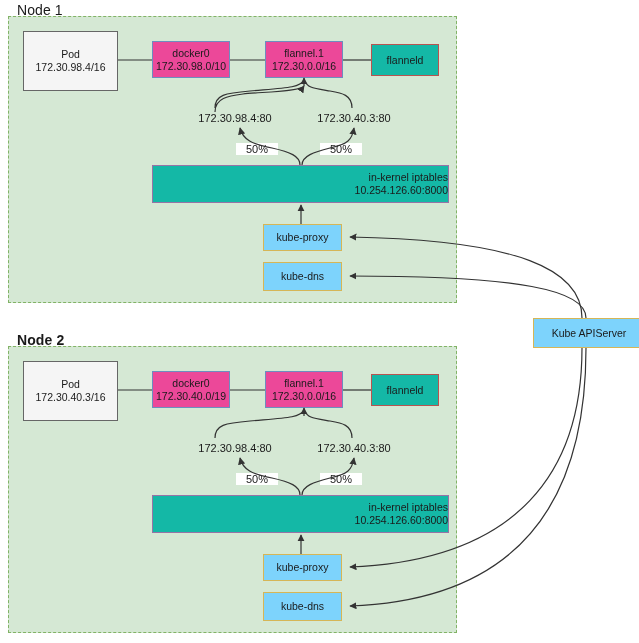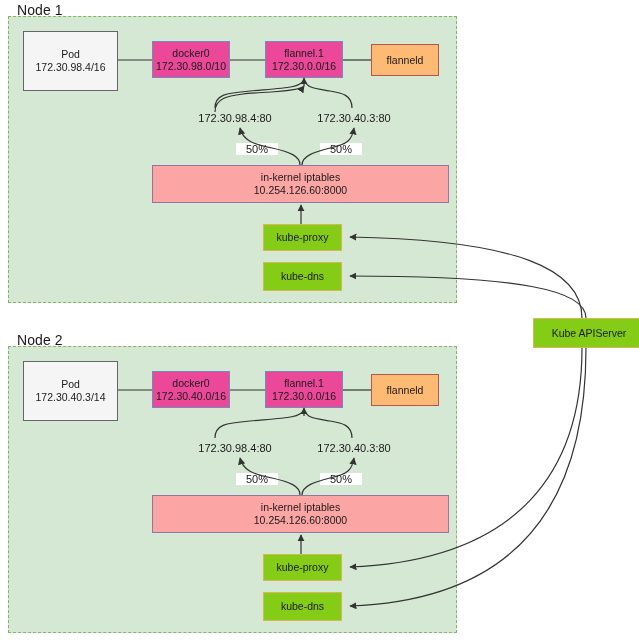--- a/index.html
+++ b/index.html
@@ -55,29 +55,30 @@
   }
   .box-pod {
     background: #f5f5f5;
     border: 1px solid #666666;
   }
   .box-blue {
     background: #ec4899;
     border: 1px solid #6c8ebf;
   }
   .box-red {
-    background: #fdba74;
+    background: #14b8a6;
     border: 1px solid #b85450;
   }
   .box-purple {
-    background: #fca5a5;
+    background: #14b8a6;
     border: 1px solid #9673a6;
+    align-items: flex-end;
   }
   .box-yellow {
-    background: #84cc16;
+    background: #7dd3fc;
     border: 1px solid #d6b656;
   }
   .edge-label {
     position: absolute;
     font-size: 11px;
     line-height: 12px;
     color: #1a1a1a;
     white-space: nowrap;
     text-align: center;
   }
@@ -125,31 +126,31 @@
   </div>
 
   <div class="box box-yellow" style="left:263px; top:224px; width:79px; height:27px;">
     <span>kube-proxy</span>
   </div>
 
   <div class="box box-yellow" style="left:263px; top:262px; width:79px; height:29px;">
     <span>kube-dns</span>
   </div>
 
-  <div class="node-label" style="left:17px; top:332px;">Node 2</div>
+  <div class="node-label" style="left:17px; top:332px;font-weight:bold;">Node 2</div>
   <div class="node-area" style="left:8px; top:346px; width:449px; height:287px;"></div>
 
   <div class="box box-pod" style="left:23px; top:361px; width:95px; height:60px;">
     <span>Pod</span>
-    <span>172.30.40.3/14</span>
+    <span>172.30.40.3/16</span>
   </div>
 
   <div class="box box-blue" style="left:152px; top:371px; width:78px; height:37px;">
     <span>docker0</span>
-    <span>172.30.40.0/16</span>
+    <span>172.30.40.0/19</span>
   </div>
 
   <div class="box box-blue" style="left:265px; top:371px; width:78px; height:37px;">
     <span>flannel.1</span>
     <span>172.30.0.0/16</span>
   </div>
 
   <div class="box box-red" style="left:371px; top:374px; width:68px; height:32px;">
     <span>flanneld</span>
   </div>

